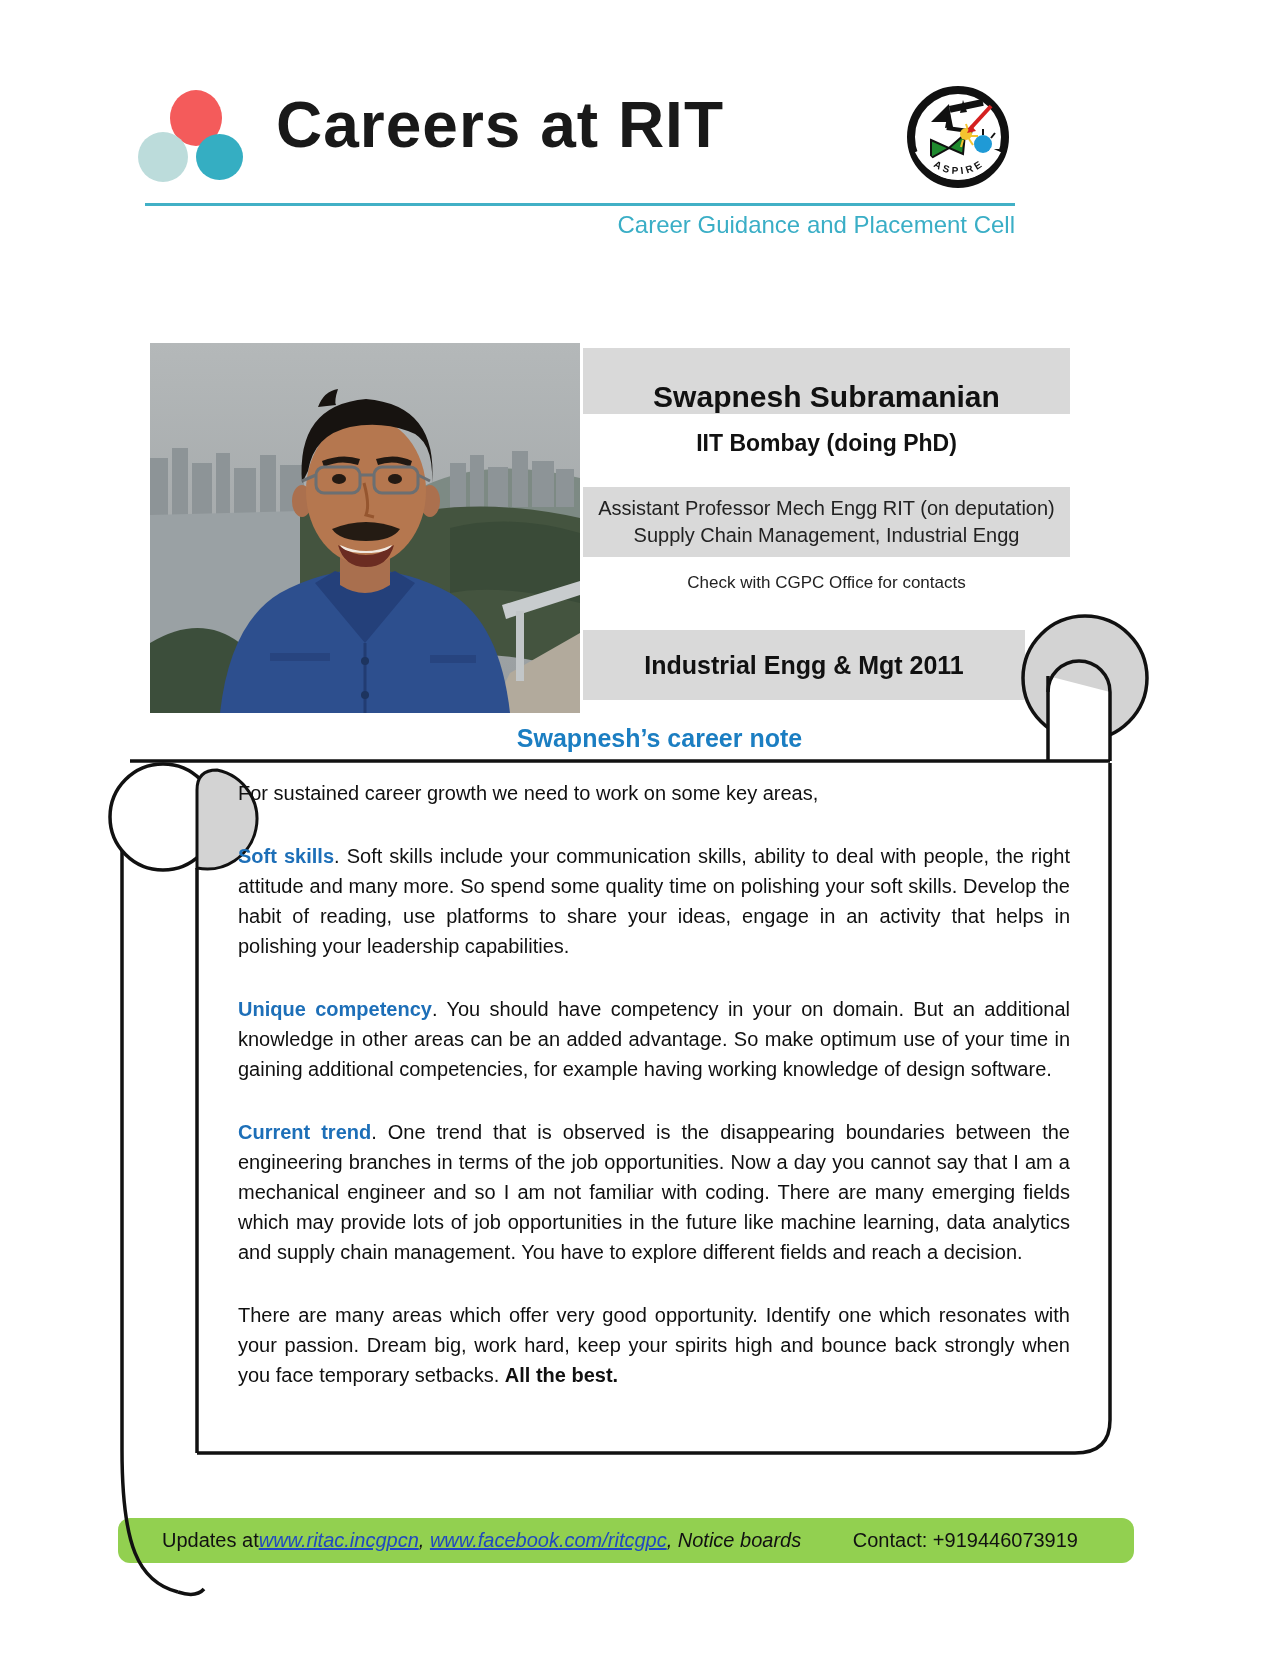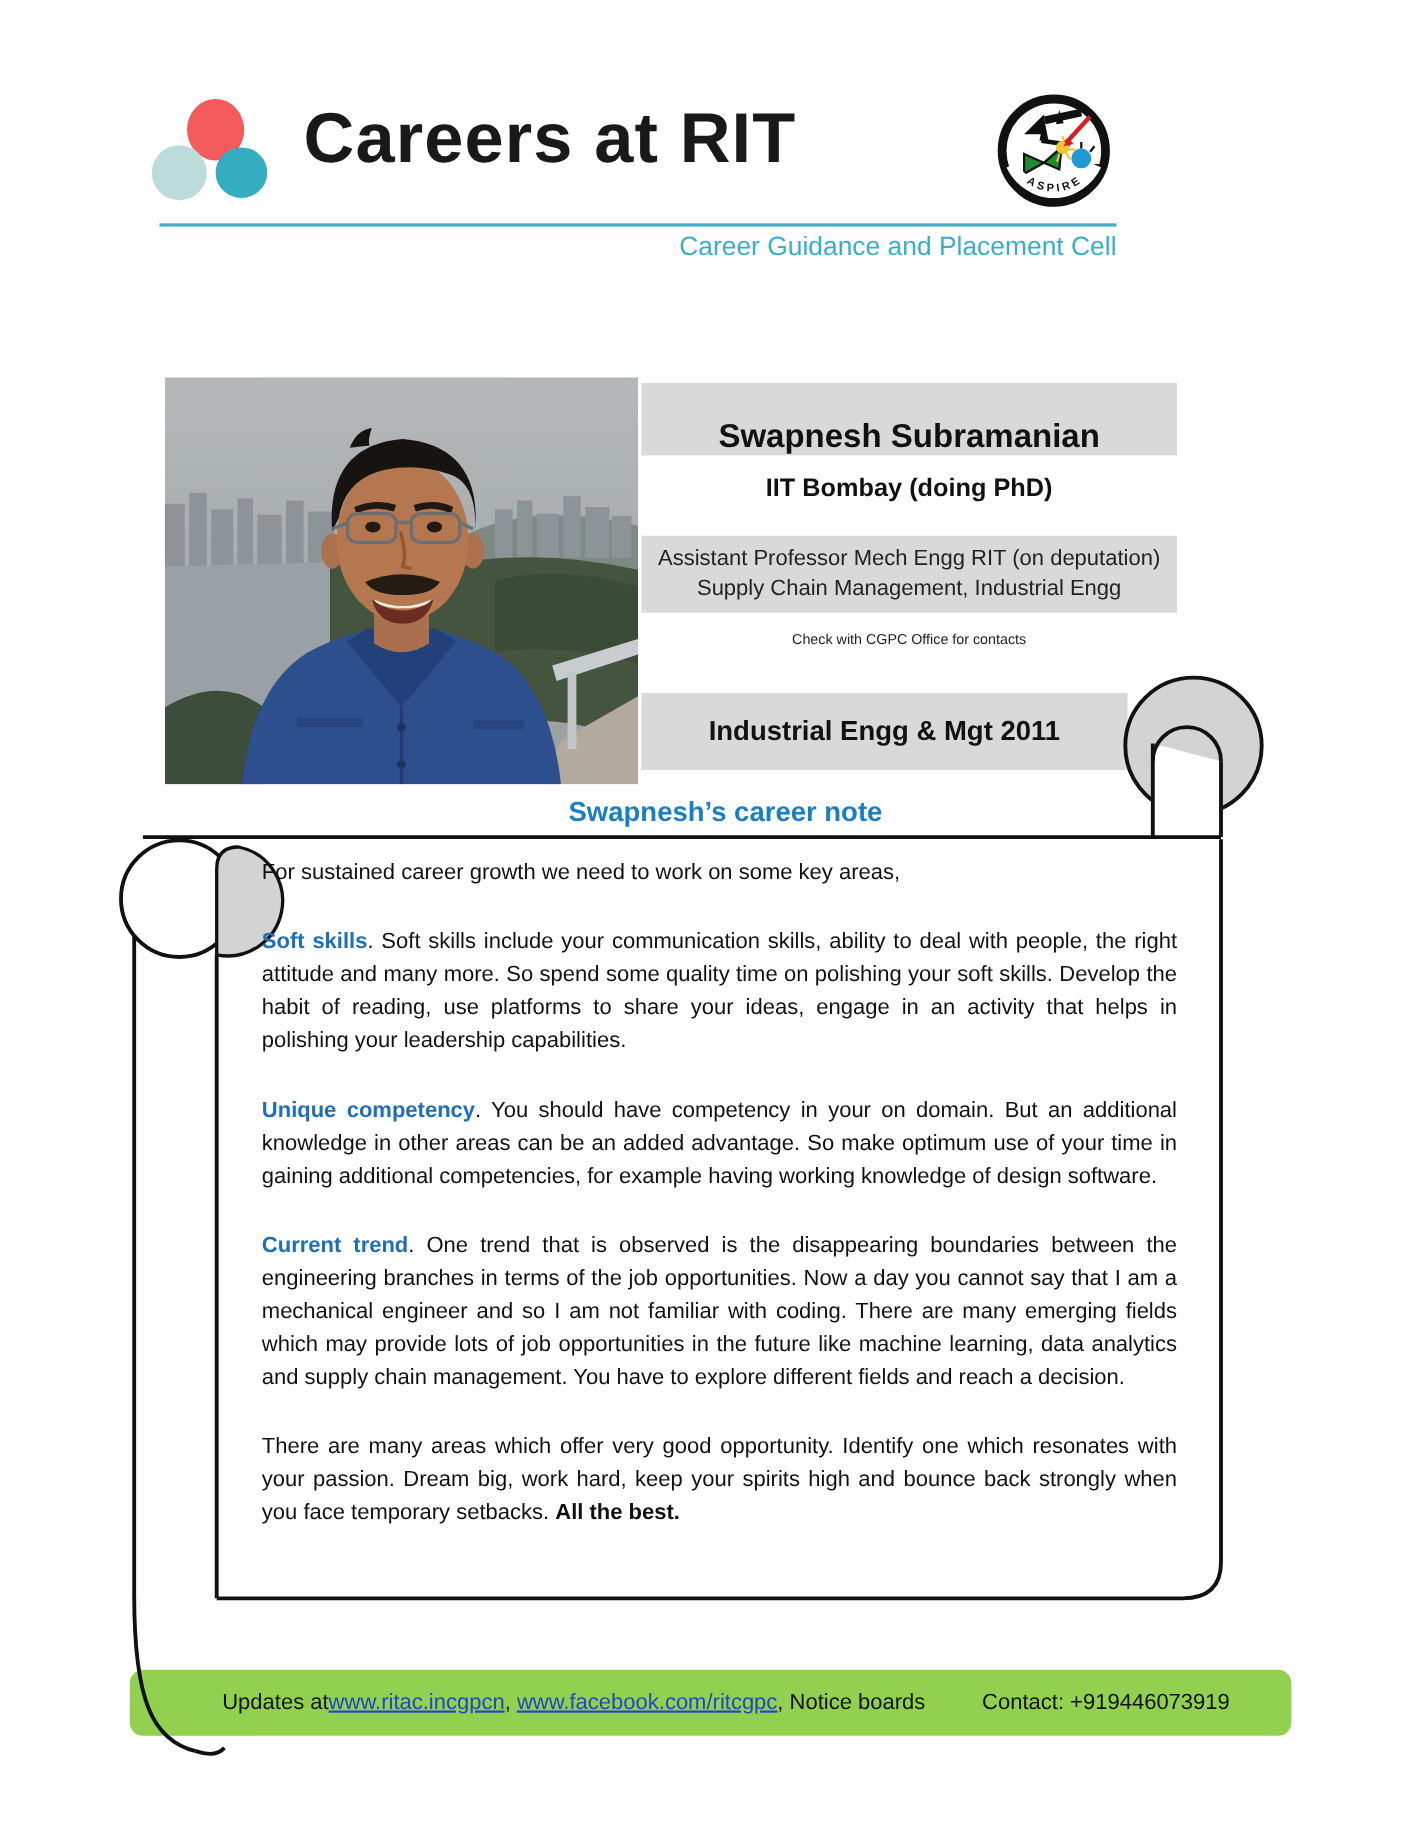--- a/index.html
+++ b/index.html
@@ -29,42 +29,42 @@
   .photo{position:absolute;left:150px;top:343px;width:430px;height:370px;}
   .name-banner{position:absolute;left:583px;top:348px;width:487px;height:66px;background:#d9d9d9;
                display:flex;align-items:flex-end;justify-content:center;
                font-size:30px;font-weight:bold;color:#111;}
   .education{position:absolute;left:583px;top:430px;width:487px;text-align:center;
              font-size:23px;font-weight:bold;color:#111;}
   .role-box{position:absolute;left:583px;top:487px;width:487px;height:70px;background:#d9d9d9;
             display:flex;flex-direction:column;align-items:center;justify-content:center;
             font-size:20px;color:#222;line-height:27px;text-align:center;}
   .contact-note{position:absolute;left:583px;top:573px;width:487px;text-align:center;
-                font-size:13px;color:#222;}
+                font-size:17px;color:#222;}
   .batch-banner{position:absolute;left:583px;top:630px;width:442px;height:70px;background:#d9d9d9;
                 display:flex;align-items:center;justify-content:center;
                 font-size:25px;font-weight:bold;color:#111;z-index:2;}
 
   
   .scroll-svg{position:absolute;left:0;top:0;width:1275px;height:1662px;z-index:3;pointer-events:none;}
   .note-heading{position:absolute;left:197px;top:724px;width:925px;text-align:center;z-index:4;
                 font-size:25px;font-weight:bold;color:#1b7ec2;}
   .note-body{position:absolute;left:238px;top:778px;width:832px;z-index:4;
              font-family:Liberation Sans, sans-serif;font-size:20px;line-height:30px;
              color:#101010;text-align:justify;}
   .note-body p{margin:0 0 33px 0;}
   .lead{color:#1d6fb8;font-weight:bold;}
   .closing-bold{font-weight:bold;}
 
   
-  .footer-bar{position:absolute;left:118px;top:1518px;width:1016px;height:60px;background:#92d050;
+  .footer-bar{position:absolute;left:118px;top:1518px;width:1016px;height:45px;background:#92d050;
               border-radius:12px;z-index:2;display:flex;align-items:center;
-              font-size:20px;color:#111;padding-left:40px;}
+              font-size:20px;color:#111;}
   .footer-updates{margin-left:44px;}
-  .footer-links{}
+  .footer-links{font-style:italic;}
   .footer-link{color:#2048c0;text-decoration:underline;cursor:pointer;}
   .footer-contact{margin-left:auto;margin-right:56px;}
 </style>
 </head>
 <body>
 
 <div class="page">
 
   <div class="logo-dots">
     <div class="dot dot-red"></div>

